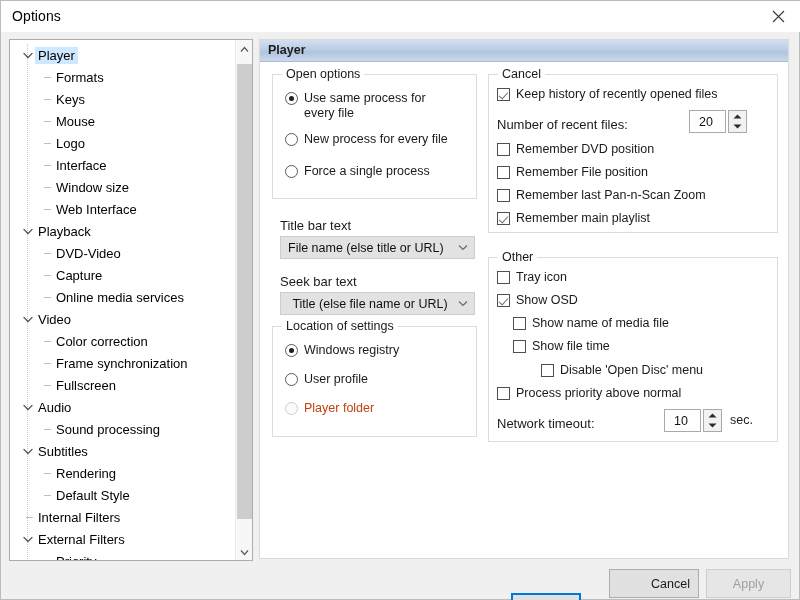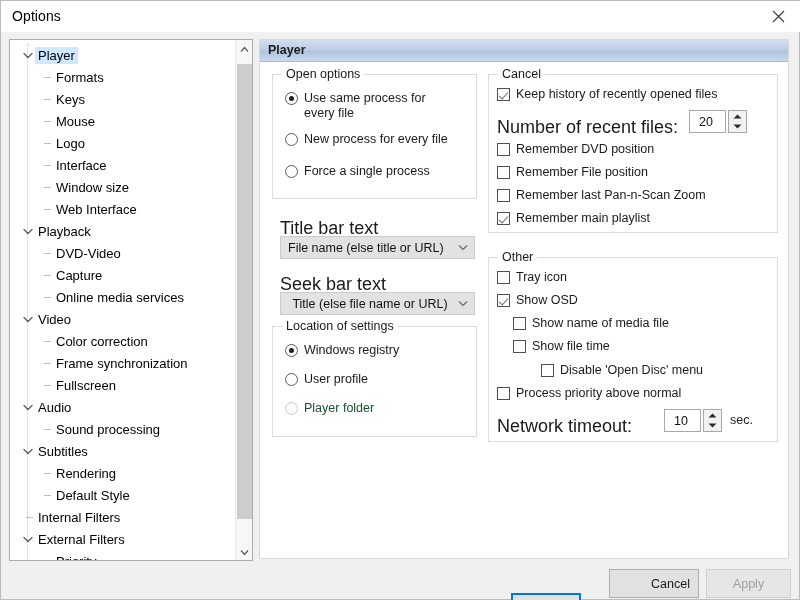--- a/index.html
+++ b/index.html
@@ -167,21 +167,21 @@
     align-items: flex-start;
     cursor: default;
     white-space: nowrap;
   }
   .ctl .txt {
     font-size: 12.5px;
     line-height: 15px;
     color: #1a1a1a;
     padding-left: 6px;
   }
-  .ctl.disabled .txt { color: #14532d; }
+  .ctl.disabled .txt { color: #c2410c; }
 
   .radio {
     width: 13px; height: 13px; min-width: 13px;
     margin-top: 1px;
     border-radius: 50%;
     border: 1px solid #5a5a5a;
     background: #ffffff;
     position: relative;
   }
   .radio.on::after {
@@ -205,21 +205,21 @@
     position: absolute;
     left: 3px; top: 1px;
     width: 4px; height: 8px;
     border: solid #6d6d6d;
     border-width: 0 1.6px 1.6px 0;
     transform: rotate(42deg);
   }
 
   .static-label {
     position: absolute;
-    font-size: 18px;
+    font-size: 13px;
     color: #1a1a1a;
     white-space: nowrap;
   }
 
   
   .combo {
     position: absolute;
     height: 23px;
     background: #e2e2e2;
     border: 1px solid #cccccc;

